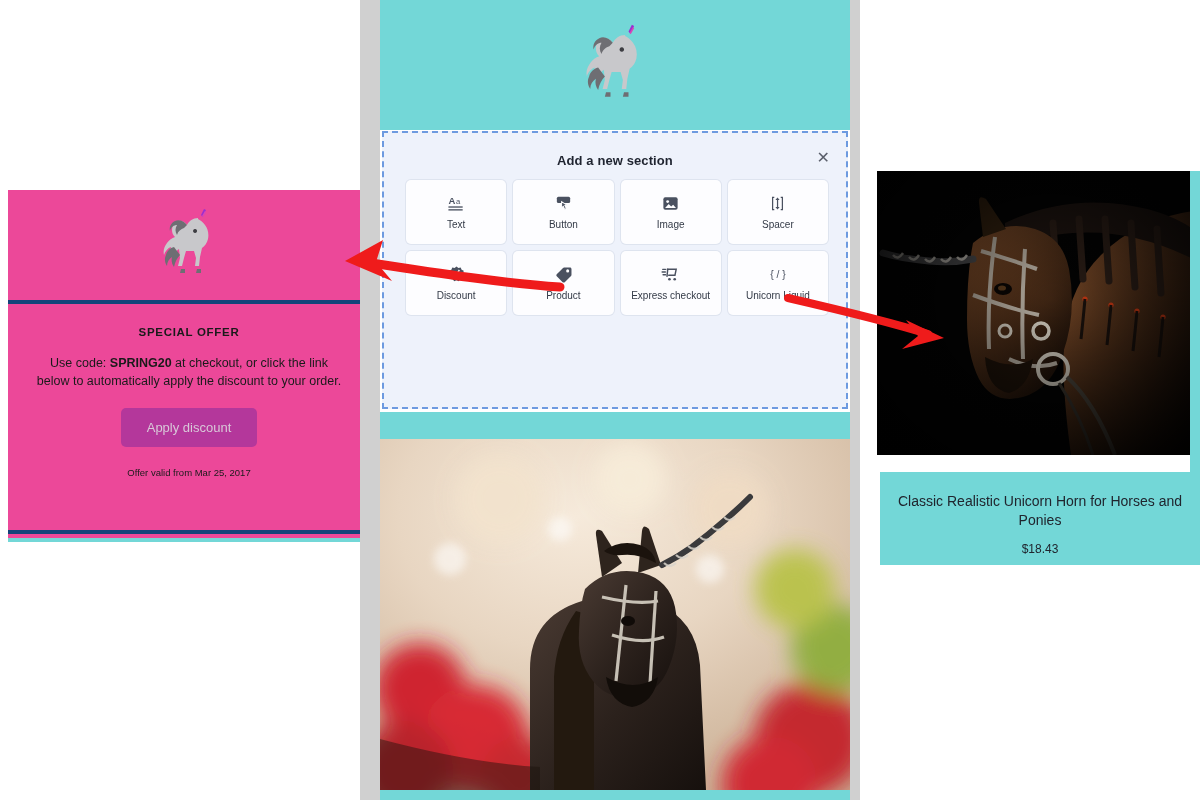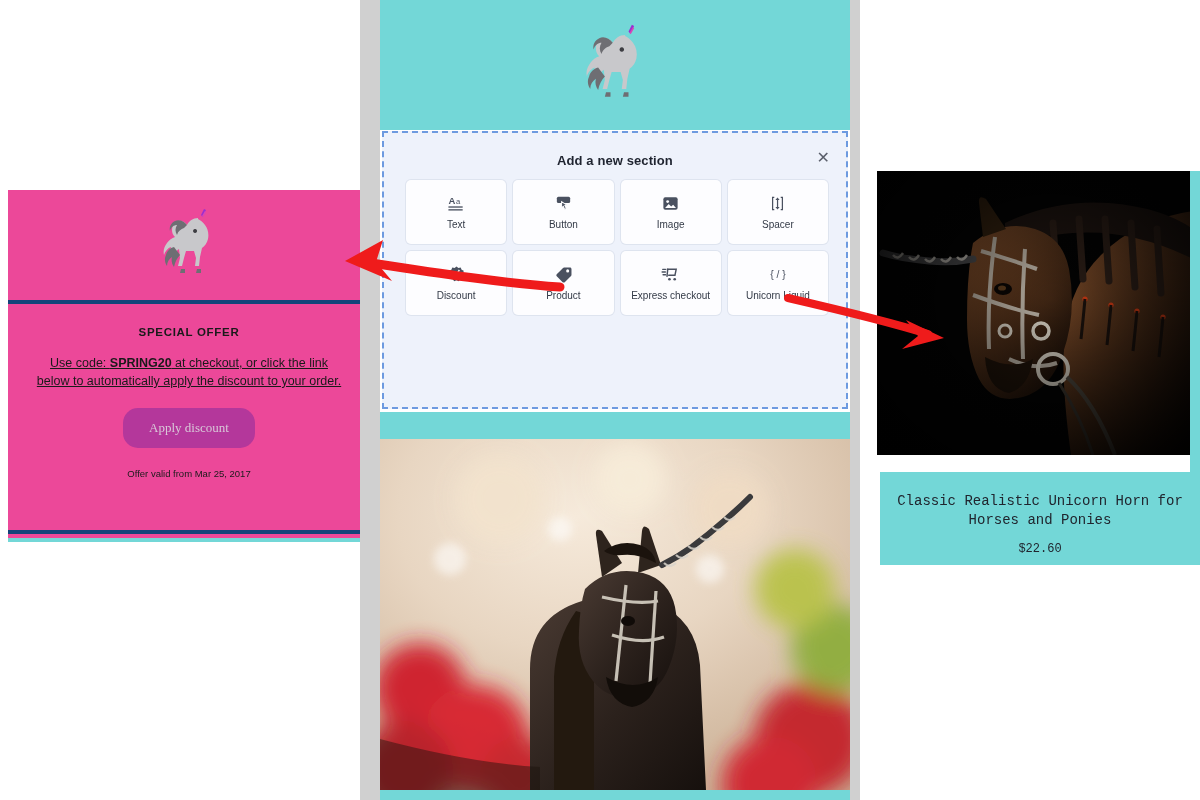--- a/index.html
+++ b/index.html
@@ -33,29 +33,28 @@
     font-size:11.5px; font-weight:bold; letter-spacing:.7px; color:#1a1a1a;
     margin-top:4px;
   }
   .big-offer{
     font-size:29px; color:#111; margin-top:14px; letter-spacing:-.3px;
     font-weight:400;
   }
   .use-code{
     font-size:12.5px; color:#1a1a1a; line-height:1.45; margin-top:16px;
     padding:0 12px;
-    text-decoration:underline;
   }
   .use-code b{ font-weight:bold; }
   .apply-btn{
     display:inline-block; margin-top:18px;
     background:#b4379b; color:#d8c7d8;
-    border:none; border-radius:15px;
+    border:none; border-radius:5px;
     padding:12px 26px; font-size:13px; cursor:pointer;
-    font-family:Liberation Serif, serif;
+    font-family:Liberation Sans, sans-serif;
   }
   .offer-valid{ font-size:9.5px; color:#1a1a1a; margin-top:20px; }
   #left-foot{
     position:absolute; left:0; top:348px; width:362px; height:4px;
     background:#73d7d7;
   }
 
   
   #center-gutter{
     position:absolute; left:360px; top:0; width:500px; height:800px;
@@ -118,21 +117,20 @@
   .section-cell .lb{
     font-size:10px; color:#333a47; line-height:1.18;
     max-width:92px;
   }
   .section-cell svg{ display:block; }
 
   
   #right-panel{
     position:absolute; left:877px; top:171px; width:323px; height:394px;
     background:#ffffff;
-    font-family:Liberation Mono, monospace;
   }
   #right-img{
     position:absolute; left:0; top:0; width:316px; height:284px;
     background:#000; overflow:hidden;
   }
   #right-edge{
     position:absolute; left:313px; top:0; width:10px; height:394px;
     background:#73d7d7;
   }
   #right-teal{
@@ -484,21 +482,21 @@
 
         <path d="M108 186 q26 14 48 2 q-4 28-24 34 q-22-4-24-36z" fill="#1d1209"></path>
         <rect width="316" height="284" fill="url(#vig)"></rect>
       </svg>
     </div>
 
     <div id="right-edge"></div>
 
     <div id="right-teal">
       <div class="prod-title">Classic Realistic Unicorn Horn for Horses and Ponies</div>
-      <div class="prod-price">$22.60</div>
+      <div class="prod-price">$18.43</div>
     </div>
   </div>
 
   <svg id="arrows">
     <g>
       <path d="M560 287 C 500 283, 430 272, 365 262" stroke="#ef1b1b" stroke-width="9" fill="none" stroke-linecap="round"></path>
       <path d="M345 261 L 383 240 L 376 262 L 392 281 Z" fill="#ef1b1b"></path>
     </g>
     <g>
       <path d="M788 298 C 840 310, 890 322, 928 334" stroke="#ef1b1b" stroke-width="8" fill="none" stroke-linecap="round"></path>

